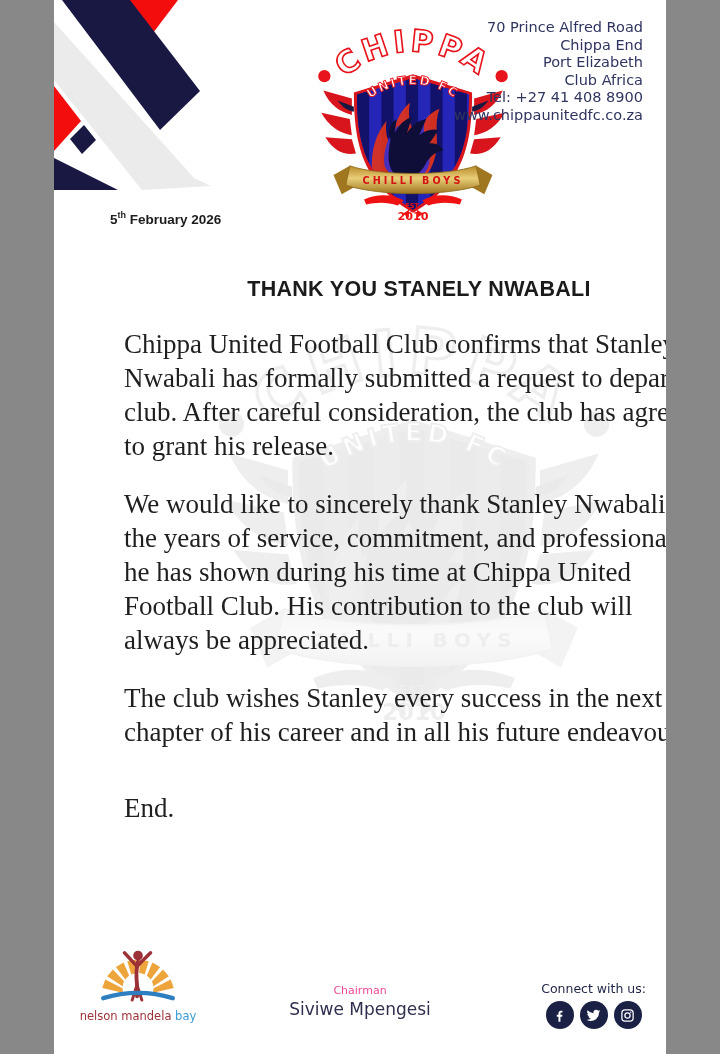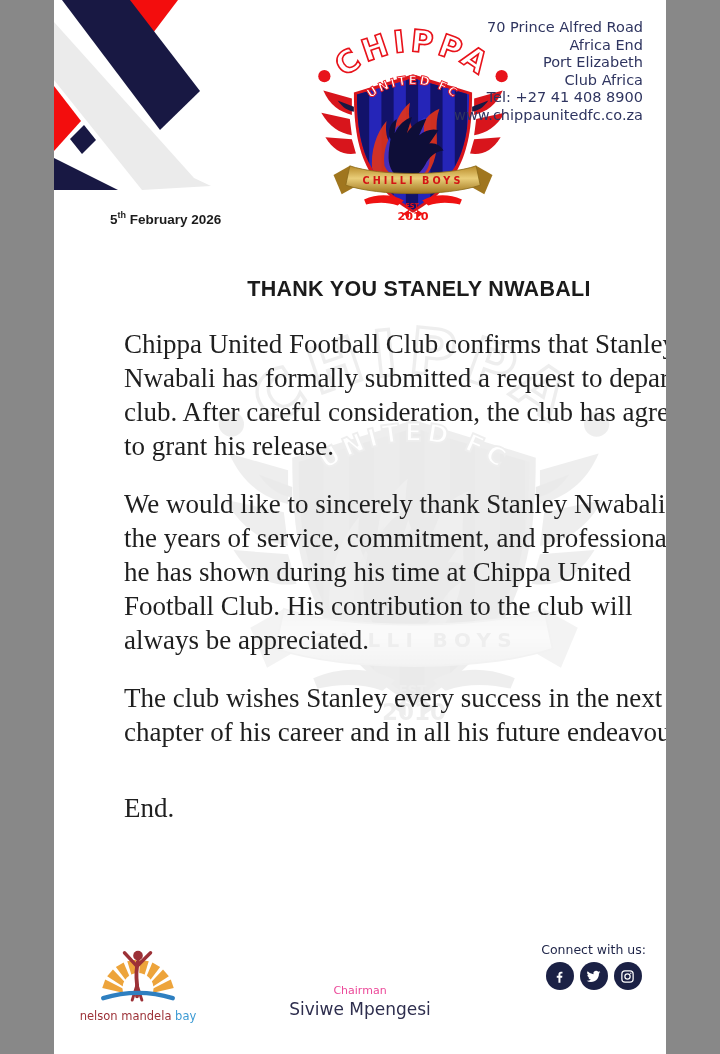--- a/index.html
+++ b/index.html
@@ -49,21 +49,21 @@
   .partner-logo svg { width:100px; height:58px; }
   .partner-text { font-size:11.5px; margin-top:1px; white-space:nowrap; }
   .partner-text .primary { color:#9c3137; }
   .partner-text .accent  { color:#3d9bd4; }
   .chairman-block {
     position:absolute; left:50%; top:984px; transform:translateX(-50%);
     text-align:center; color:#32324e;
   }
   .chairman-label { font-size:11px; color:#ec4899; }
   .chairman-name  { font-size:17px; margin-top:2px; color:#2e2e4e; }
-  .connect-block { position:absolute; right:20px; top:942px; text-align:right; }
+  .connect-block { position:absolute; right:20px; top:981px; text-align:right; }
   .connect-label { font-size:12.5px; color:#1d2347; }
   .social-row { display:flex; gap:6px; justify-content:center; margin-top:5px; }
   .social-circle {
     width:28px; height:28px; border-radius:50%; background:#1b2145;
     display:flex; align-items:center; justify-content:center; cursor:pointer;
   }
   .social-circle svg { width:15px; height:15px; display:block; }
   .hidden-defs { position:absolute; width:0; height:0; overflow:hidden; }
 </style>
 </head>
@@ -143,21 +143,21 @@
     <polygon points="0,158 64,190 0,190" fill="#181843"></polygon>
     <polygon points="0,22 140,178 157,186 88,190 0,80" fill="#ebebeb"></polygon>
   </svg>
 
   <svg class="crest-main" viewBox="0 0 200 212">
     <use href="#crest"></use>
   </svg>
 
   <div class="address">
     <div>70 Prince Alfred Road</div>
-    <div>Africa End</div>
+    <div>Chippa End</div>
     <div>Port Elizabeth</div>
     <div>Club Africa</div>
     <div>Tel: +27 41 408 8900</div>
     <div>www.chippaunitedfc.co.za</div>
   </div>
 
   <div class="watermark">
     <svg viewBox="0 0 200 212" width="420" height="445" preserveAspectRatio="xMidYMid meet">
       <use href="#crest"></use>
     </svg>

